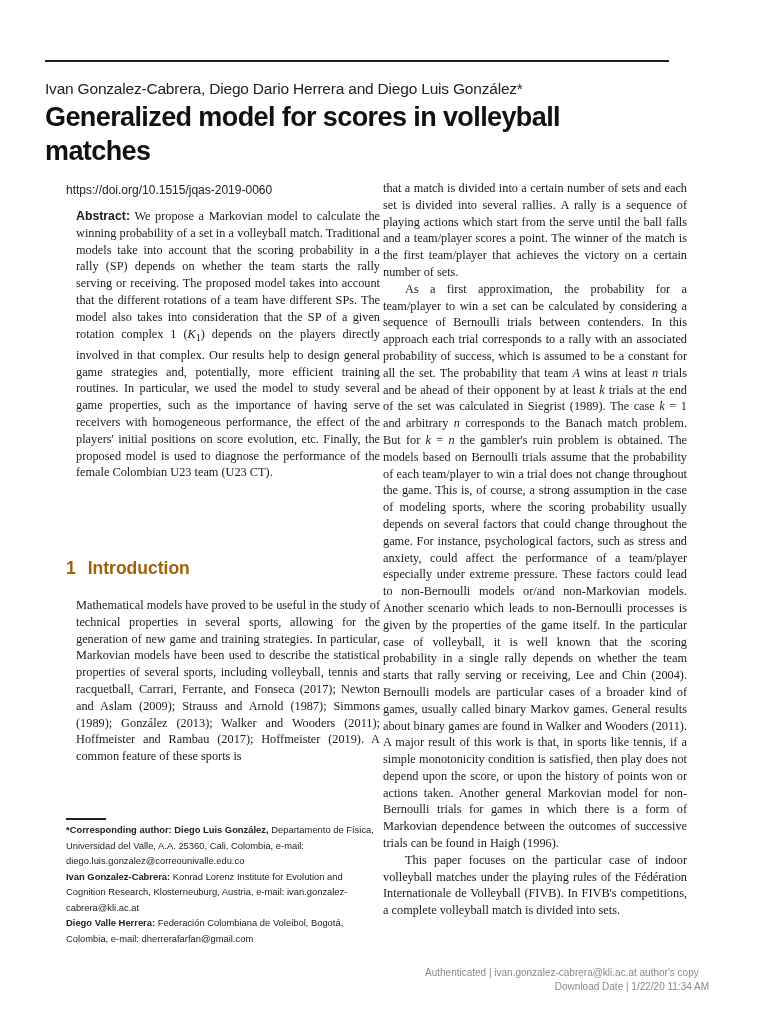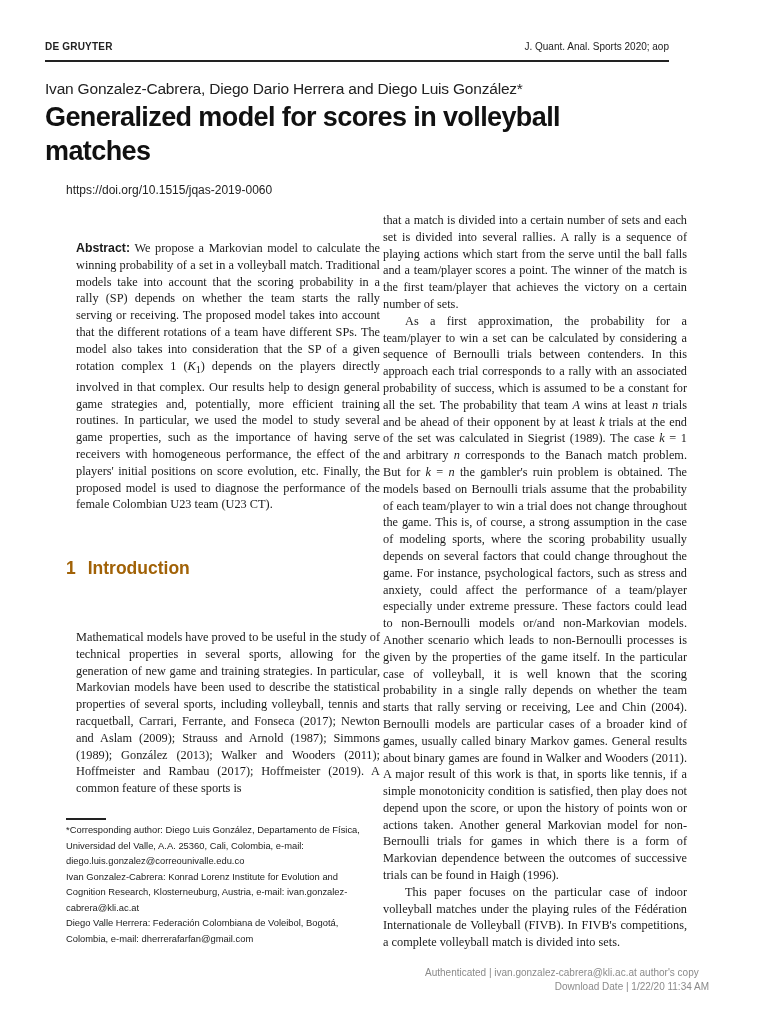--- a/index.html
+++ b/index.html
@@ -1,19 +1,19 @@
 <!DOCTYPE html>
 <html><head>
 <meta charset="utf-8">
 <style>
   html, body { margin: 0; padding: 0; background: #ffffff; }
   body { width: 768px; height: 1023px; position: relative; overflow: hidden; color: #1a1a1a; }
   .page { position: absolute; left: 0; top: 0; width: 768px; height: 1023px; }
   .sans { font-family: "Liberation Sans", "DejaVu Sans", sans-serif; }
-  .serif { font-family: "Liberation Serif", "DejaVu Serif", serif; margin-top: 32px; }
+  .serif { font-family: "Liberation Serif", "DejaVu Serif", serif; }
 
   .running-head { position: absolute; left: 45px; top: 41px; width: 624px; height: 16px; }
   .publisher { position: absolute; left: 0; top: 0; font-size: 10px; font-weight: bold; letter-spacing: 0.2px; color: #222; }
   .journal { position: absolute; right: 0; top: 0; font-size: 10px; color: #222; }
   .head-rule { position: absolute; left: 45px; top: 60px; width: 624px; height: 2px; background: #222; }
 
   .authors { position: absolute; left: 45px; top: 80px; font-size: 15.5px; color: #222; letter-spacing: -0.2px; }
   .title { position: absolute; left: 45px; top: 100px; width: 600px; font-size: 27px; font-weight: bold; line-height: 34px; letter-spacing: -0.6px; color: #111; }
 
   .col { position: absolute; width: 304px; font-size: 12.3px; line-height: 16.8px; text-align: justify; hyphens: auto; }
@@ -29,36 +29,32 @@
   .section-heading { position: absolute; left: 66px; top: 558px; font-size: 17.5px; font-weight: bold; color: #a16207; }
   .section-heading .num { margin-right: 12px; }
 
   .intro { top: 597px; }
   .right-body { top: 180px; }
   .right-body p { margin: 0; }
   .right-body p.indent { text-indent: 22px; }
 
   .footnote-rule { position: absolute; left: 66px; top: 818px; width: 40px; height: 2px; background: #222; }
   .footnote { position: absolute; left: 66px; top: 822px; width: 310px; font-size: 9.4px; line-height: 15.5px; color: #222; }
-  .footnote b { font-weight: normal; }
+  .footnote b { font-weight: bold; }
 
   .watermark { position: absolute; left: 388px; top: 966px; width: 284px; font-size: 10px; line-height: 13.5px; color: #8a8a8a; text-align: right; margin-left: 37px; }
   .watermark div:first-child { text-align: left; }
 
   i.math { font-style: italic; }
 </style>
 </head>
 <body>
 
 <div class="page">
 
-  <div class="running-head sans">
-    <span class="publisher">DE GRUYTER</span>
-    <span class="journal">J. Quant. Anal. Sports 2020; aop</span>
-  </div>
   <div class="head-rule"></div>
 
   <div class="authors sans">Ivan Gonzalez-Cabrera, Diego Dario Herrera and Diego Luis González*</div>
   <div class="title sans">Generalized model for scores in volleyball matches</div>
 
   <div class="doi sans">https://doi.org/10.1515/jqas-2019-0060</div>
 
   <div class="col col-left abstract serif">
     <span class="label-bold">Abstract:</span>
     <span>We propose a Markovian model to calculate the winning probability of a set in a volleyball match. Traditional models take into account that the scoring probability in a rally (SP) depends on whether the team starts the rally serving or receiving. The proposed model takes into account that the different rotations of a team have different SPs. The model also takes into consideration that the SP of a given rotation complex 1 (</span><i class="math">K</i><sub>1</sub><span>) depends on the players directly involved in that complex. Our results help to design general game strategies and, potentially, more efficient training routines. In particular, we used the model to study several game properties, such as the importance of having serve receivers with homogeneous performance, the effect of the players' initial positions on score evolution, etc. Finally, the proposed model is used to diagnose the performance of the female Colombian U23 team (U23 CT).</span>

